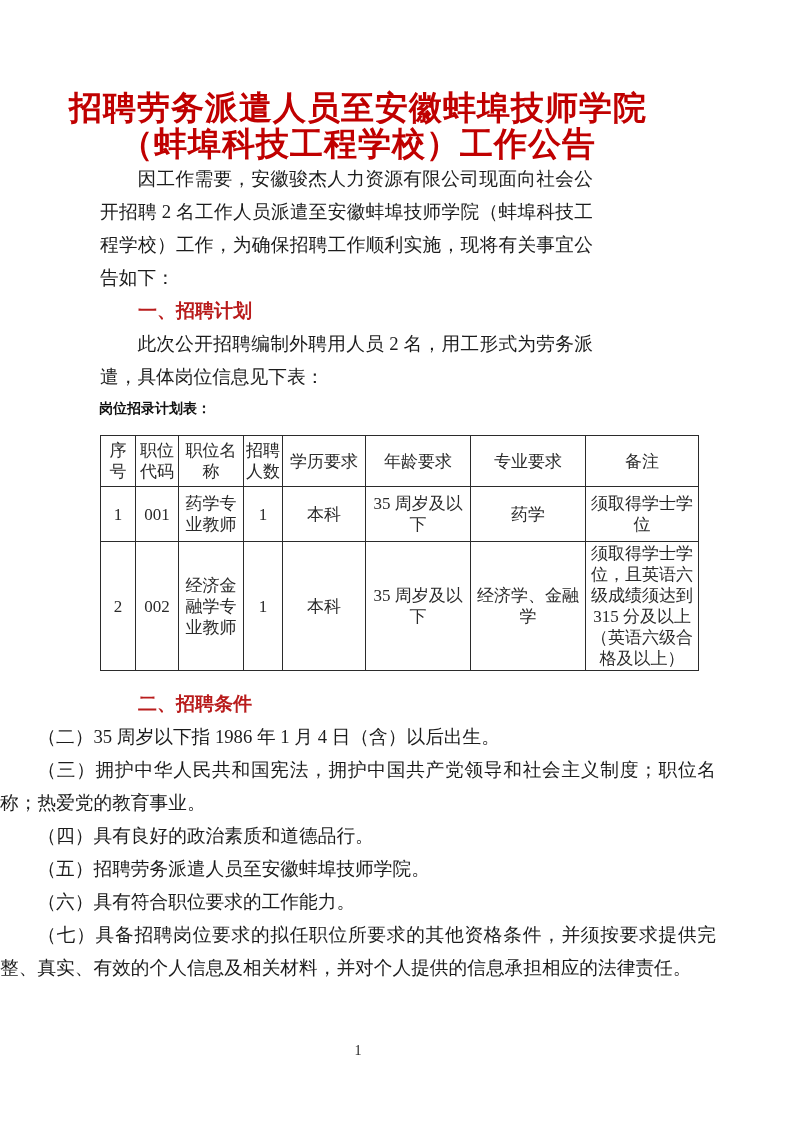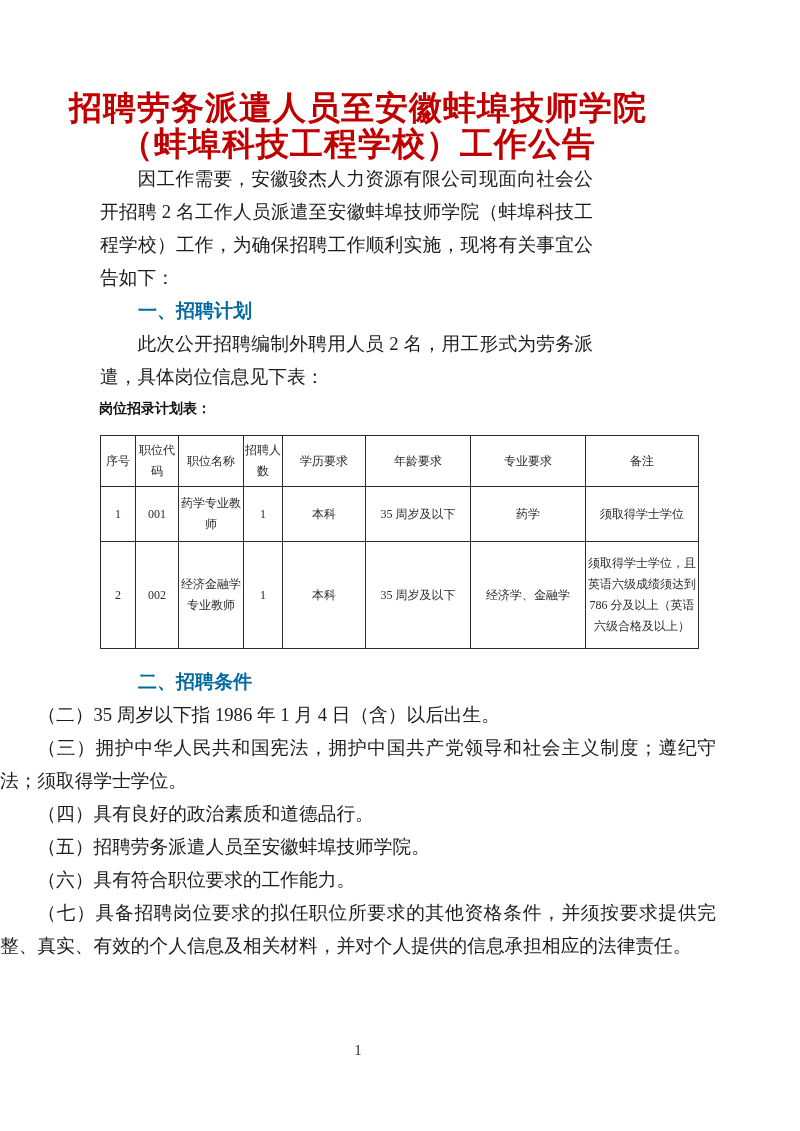--- a/index.html
+++ b/index.html
@@ -32,36 +32,36 @@
   p.body-text { margin-top: 0; margin-bottom: 0; }
   .intro { margin-top: 45px; }
   .first-indent { text-indent: 2em; }
   .sec-heading {
     margin: 0 123px 0 100px;
     padding-left: 2em;
     font-family: "Liberation Sans", "DejaVu Sans", sans-serif;
     font-weight: bold;
     font-size: 19px;
     line-height: 33px;
-    color: #0369a1;
+    color: #b91c1c;
   }
   .table-caption {
     margin: 5px 0 0 99px;
     font-family: "Liberation Sans", "DejaVu Sans", sans-serif;
     font-weight: bold;
     font-size: 14px;
     line-height: 20px;
     color: #111111;
   }
   table.plan-table {
     margin: 17px 0 0 100px;
     width: 598px;
     border-collapse: collapse;
     table-layout: fixed;
-    font-size: 12px;
+    font-size: 17px;
     color: #2a2a2a;
   }
   table.plan-table th, table.plan-table td {
     border: 1px solid #2b2b2b;
     text-align: center;
     vertical-align: middle;
     padding: 1px 1px;
     line-height: 21px;
     font-weight: normal;
     word-break: break-all;
@@ -132,29 +132,29 @@
         <td>须取得学士学位</td>
       </tr>
       <tr class="data-row-2">
         <td>2</td>
         <td>002</td>
         <td>经济金融学专业教师</td>
         <td>1</td>
         <td>本科</td>
         <td>35 周岁及以下</td>
         <td>经济学、金融学</td>
-        <td>须取得学士学位，且英语六级成绩须达到 786 分及以上（英语六级合格及以上）</td>
+        <td>须取得学士学位，且英语六级成绩须达到 315 分及以上（英语六级合格及以上）</td>
       </tr>
     </tbody>
   </table>
 
   <h2 class="sec-heading sec2">二、招聘条件</h2>
 
   <p class="body-text cond first-indent">（二）35 周岁以下指 1986 年 1 月 4 日（含）以后出生。</p>
-  <p class="body-text cond first-indent">（三）拥护中华人民共和国宪法，拥护中国共产党领导和社会主义制度；遵纪守法；须取得学士学位。</p>
+  <p class="body-text cond first-indent">（三）拥护中华人民共和国宪法，拥护中国共产党领导和社会主义制度；职位名称；热爱党的教育事业。</p>
   <p class="body-text cond first-indent">（四）具有良好的政治素质和道德品行。</p>
   <p class="body-text cond first-indent">（五）招聘劳务派遣人员至安徽蚌埠技师学院。</p>
   <p class="body-text cond first-indent">（六）具有符合职位要求的工作能力。</p>
   <p class="body-text cond first-indent">（七）具备招聘岗位要求的拟任职位所要求的其他资格条件，并须按要求提供完整、真实、有效的个人信息及相关材料，并对个人提供的信息承担相应的法律责任。</p>
 
   <div class="page-number">1</div>
 
 </div>
 
 </body></html>

